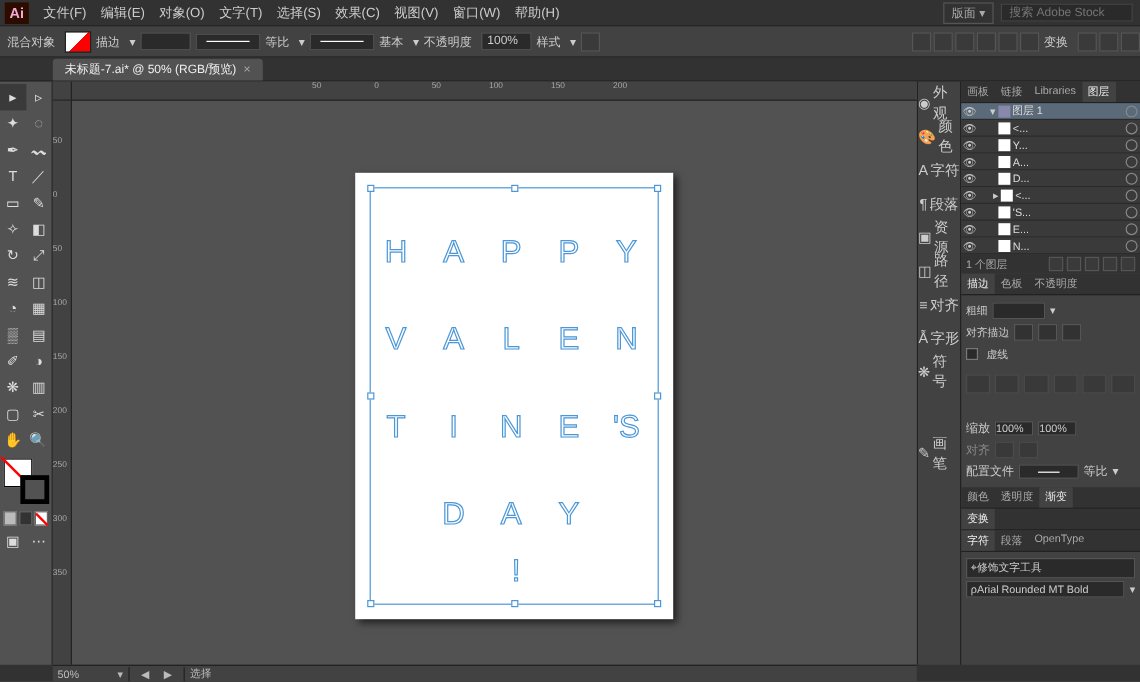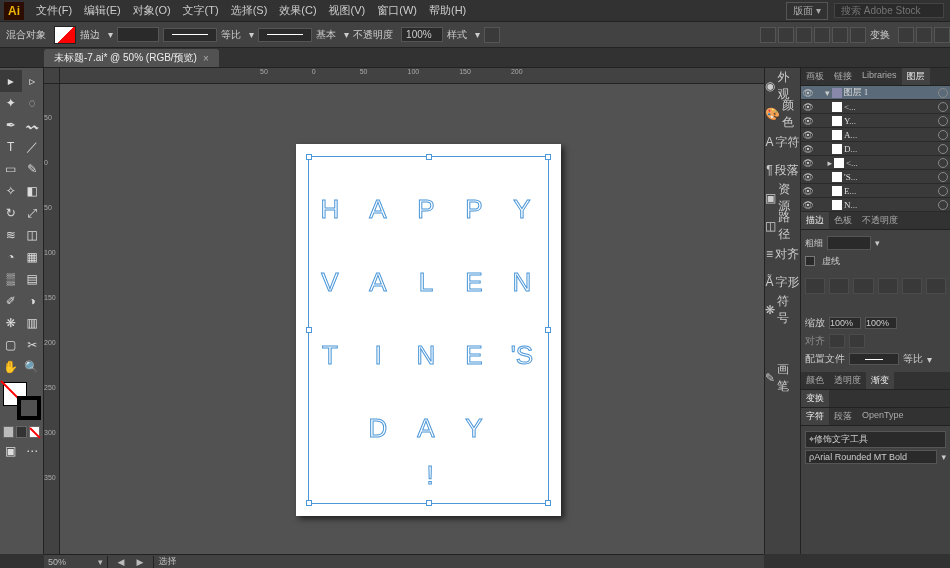--- a/index.html
+++ b/index.html
@@ -1,20 +1,20 @@
 <!DOCTYPE html>
 <html><head>
 <meta charset="utf-8">
 <style>
 * { margin: 0; padding: 0; box-sizing: border-box; font-family: "Microsoft YaHei", Arial, sans-serif; }
 body { width: 950px; height: 568px; background: #323232; color: #ccc; font-size: 10px; overflow: hidden; position: relative; }
 
 
 .menubar { height: 22px; background: #323232; display: flex; align-items: center; padding-left: 4px; border-bottom: 1px solid #222; }
-.ai-logo { width: 20px; height: 18px; background: #2d0c00; color: #eab308; display: flex; align-items: center; justify-content: center; font-weight: bold; font-size: 12px; margin-right: 6px; }
+.ai-logo { width: 20px; height: 18px; background: #2d0c00; color: #f9a8d4; display: flex; align-items: center; justify-content: center; font-weight: bold; font-size: 12px; margin-right: 6px; }
 .menu-item { padding: 0 6px; cursor: pointer; font-size: 11px; color: #ccc; }
 .menu-right { margin-left: auto; display: flex; align-items: center; padding-right: 6px; gap: 6px; }
 .menu-chip { border: 1px solid #555; padding: 1px 6px; font-size: 10px; color: #aaa; }
 .search-box { background: #2a2a2a; border: 1px solid #444; color: #888; padding: 1px 6px; width: 110px; font-size: 10px; }
 
 
 .controlbar { height: 26px; background: #424242; display: flex; align-items: center; padding-left: 6px; border-bottom: 1px solid #222; gap: 4px; }
 .cb-label { font-size: 10px; color: #ccc; margin-right: 4px; }
 .fill-stroke { width: 22px; height: 18px; background: linear-gradient(135deg,#fff 50%,#f00 50%); border: 1px solid #222; position: relative; }
 .cb-sel { background: #2a2a2a; border: 1px solid #555; color: #ccc; padding: 1px 4px; font-size: 10px; width: 42px; }
@@ -65,21 +65,21 @@
 .panels { width: 150px; background: #424242; border-left: 1px solid #222; display: flex; flex-direction: column; overflow:hidden; }
 .panel-tabs { display: flex; background: #323232; border-bottom: 1px solid #222; }
 .ptab { padding: 2px 5px; font-size: 9px; color: #aaa; }
 .ptab.active { background: #424242; color: #eee; }
 .layers { flex: 0 0 auto; }
 .layer-row { display: flex; align-items: center; height: 14px; background: #3a3a3a; border-bottom: 1px solid #2a2a2a; font-size: 9px; }
 .layer-row.top { background:#5a6a78; }
 .eye { width: 14px; text-align: center; color: #ccc; }
 .lock { width: 10px; }
 .swatch { width: 10px; height: 10px; background:#8aa; margin:0 2px; }
-.layer-label { flex:1; color:#ddd; overflow:hidden; white-space:nowrap;font-family:Liberation Serif, serif; }
+.layer-label { flex:1; color:#ddd; overflow:hidden; white-space:nowrap; }
 .layer-end { width: 10px; height:10px; border-radius:50%; border:1px solid #888; margin-right:2px; }
 .layer-ftr { height:16px; background:#323232; font-size:9px; color:#aaa; display:flex; align-items:center; padding-left:4px; justify-content:space-between; }
 .layer-ftr .icons { display:flex; gap:3px; padding-right:4px; }
 .layer-ftr .icons span { width:12px; height:12px; background:#3a3a3a; border:1px solid #555; }
 
 .stroke-panel { padding: 4px; font-size: 9px; }
 .sp-row { display:flex; align-items:center; gap:4px; height:18px; }
 .sp-input { width: 44px; background:#2a2a2a; border:1px solid #555; color:#ccc; font-size:9px; padding:1px 2px; }
 .cap-btn { width:16px; height:14px; background:#323232; border:1px solid #555; }
 .checkbox { width:10px; height:10px; border:1px solid #777; background:#2a2a2a; display:inline-block; margin-right:3px; }
@@ -328,29 +328,45 @@
       </div>
       <div class="layer-row top"><span class="eye">👁</span><span class="lock"></span>▾<div class="swatch" style="background:#88a"></div><span class="layer-label">图层 1</span><span class="layer-end"></span></div>
       <div class="layer-row"><span class="eye">👁</span><span class="lock"></span>&nbsp;&nbsp;<div class="swatch" style="background:#fff"></div><span class="layer-label">&lt;...</span><span class="layer-end"></span></div>
       <div class="layer-row"><span class="eye">👁</span><span class="lock"></span>&nbsp;&nbsp;<div class="swatch" style="background:#fff"></div><span class="layer-label">Y...</span><span class="layer-end"></span></div>
       <div class="layer-row"><span class="eye">👁</span><span class="lock"></span>&nbsp;&nbsp;<div class="swatch" style="background:#fff"></div><span class="layer-label">A...</span><span class="layer-end"></span></div>
       <div class="layer-row"><span class="eye">👁</span><span class="lock"></span>&nbsp;&nbsp;<div class="swatch" style="background:#fff"></div><span class="layer-label">D...</span><span class="layer-end"></span></div>
       <div class="layer-row"><span class="eye">👁</span><span class="lock"></span>&nbsp;▸<div class="swatch" style="background:#fff"></div><span class="layer-label">&lt;...</span><span class="layer-end"></span></div>
       <div class="layer-row"><span class="eye">👁</span><span class="lock"></span>&nbsp;&nbsp;<div class="swatch" style="background:#fff"></div><span class="layer-label">'S...</span><span class="layer-end"></span></div>
       <div class="layer-row"><span class="eye">👁</span><span class="lock"></span>&nbsp;&nbsp;<div class="swatch" style="background:#fff"></div><span class="layer-label">E...</span><span class="layer-end"></span></div>
       <div class="layer-row"><span class="eye">👁</span><span class="lock"></span>&nbsp;&nbsp;<div class="swatch" style="background:#fff"></div><span class="layer-label">N...</span><span class="layer-end"></span></div>
+      <div class="layer-ftr">
+        <span>1 个图层</span>
+        <div class="icons">
+            <span></span>
+            <span></span>
+            <span></span>
+            <span></span>
+            <span></span>
+          </div>
+      </div>
     </div>
 
     <div class="panel-tabs">
       <div class="ptab active">描边</div>
       <div class="ptab">色板</div>
       <div class="ptab">不透明度</div>
     </div>
     <div class="stroke-panel">
       <div class="sp-row"><span>粗细</span><input class="sp-input" value="" style="">▾</div>
+      <div class="sp-row">
+          <span>对齐描边</span>
+          <div class="cap-btn"></div>
+          <div class="cap-btn"></div>
+          <div class="cap-btn"></div>
+        </div>
       <div class="sp-row">
           <span class="checkbox"></span>
           <span>虚线</span>
         </div>
     </div>
 
     <div class="brush-panel">
       <div class="brush-row brush-dk">
           <div class="brush-item"></div>
           <div class="brush-item"></div>

